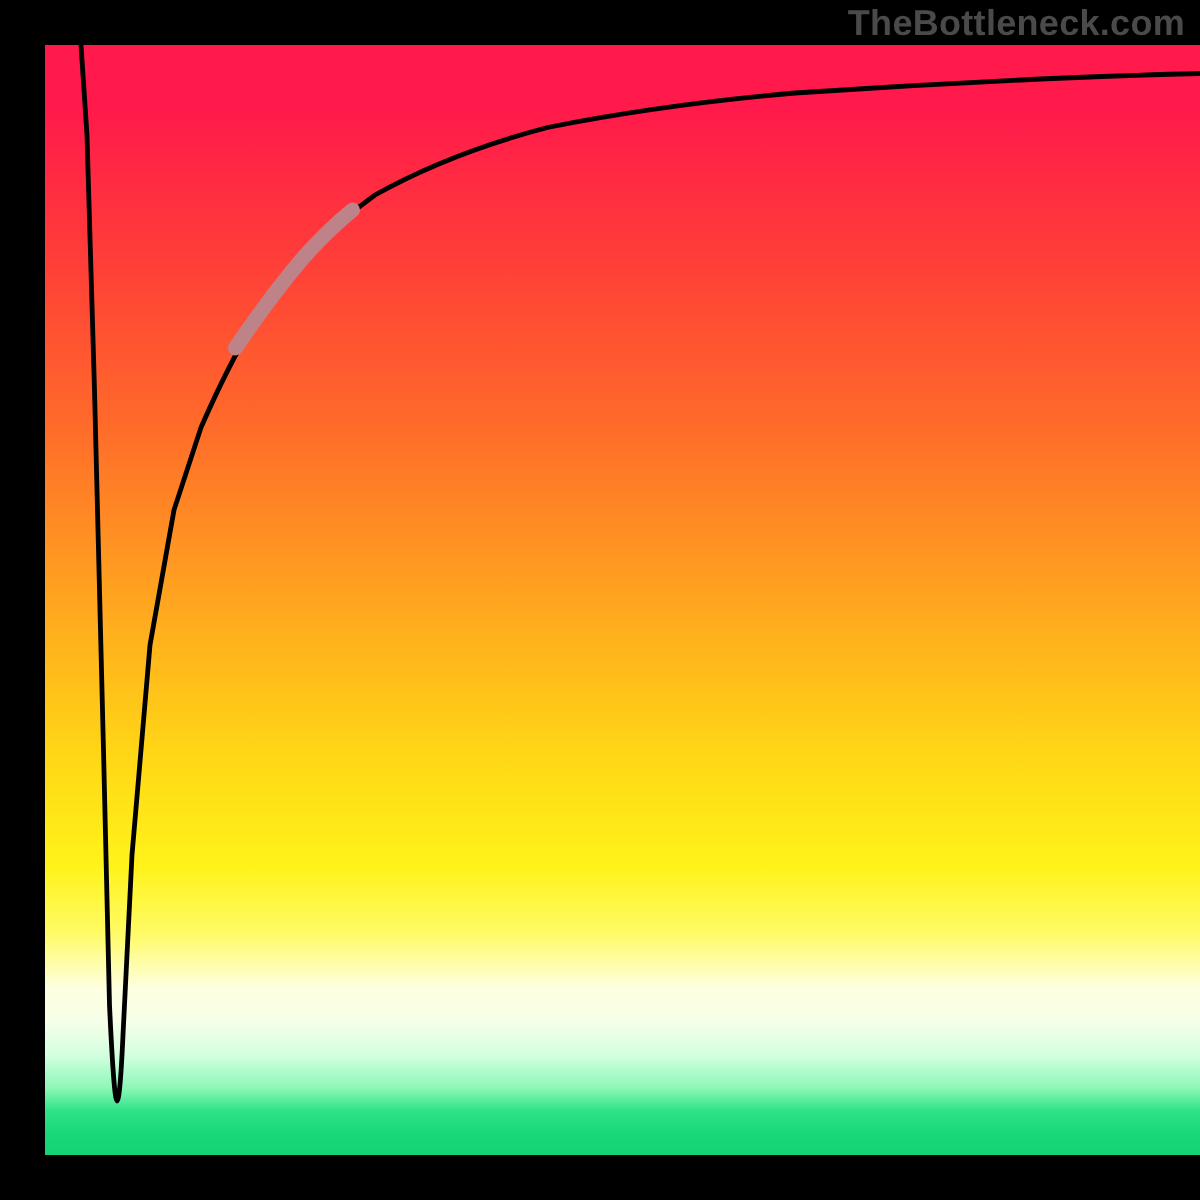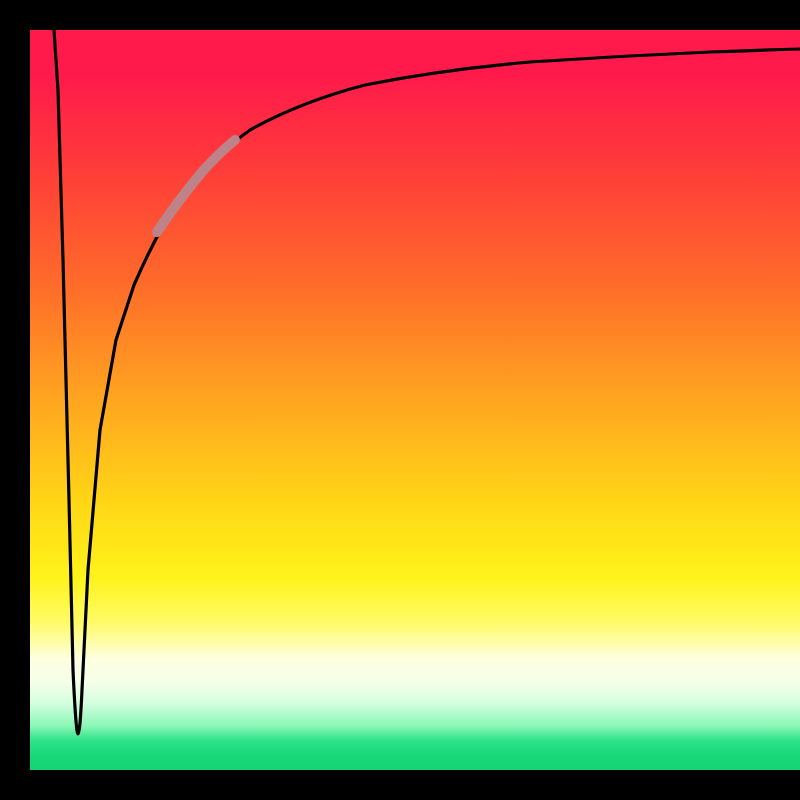--- a/index.html
+++ b/index.html
@@ -104,16 +104,17 @@
              Q 270 72 335 55
              Q 410 40 500 32
              Q 590 26 680 22
              Q 730 20 770 19" fill="none" stroke="#000" stroke-width="3.2" stroke-linecap="round" stroke-linejoin="round"></path>
 
     <path d="M 127 202
              Q 150 168 172 142
              Q 188 124 205 110" fill="none" stroke="#be8388" stroke-width="10" stroke-linecap="round"></path>
   </svg>
 
+  <div class="watermark">TheBottleneck.com</div>
 
   <div class="bottom-frame"></div>
   <div class="right-frame"></div>
 </div>
 
 </body></html>

